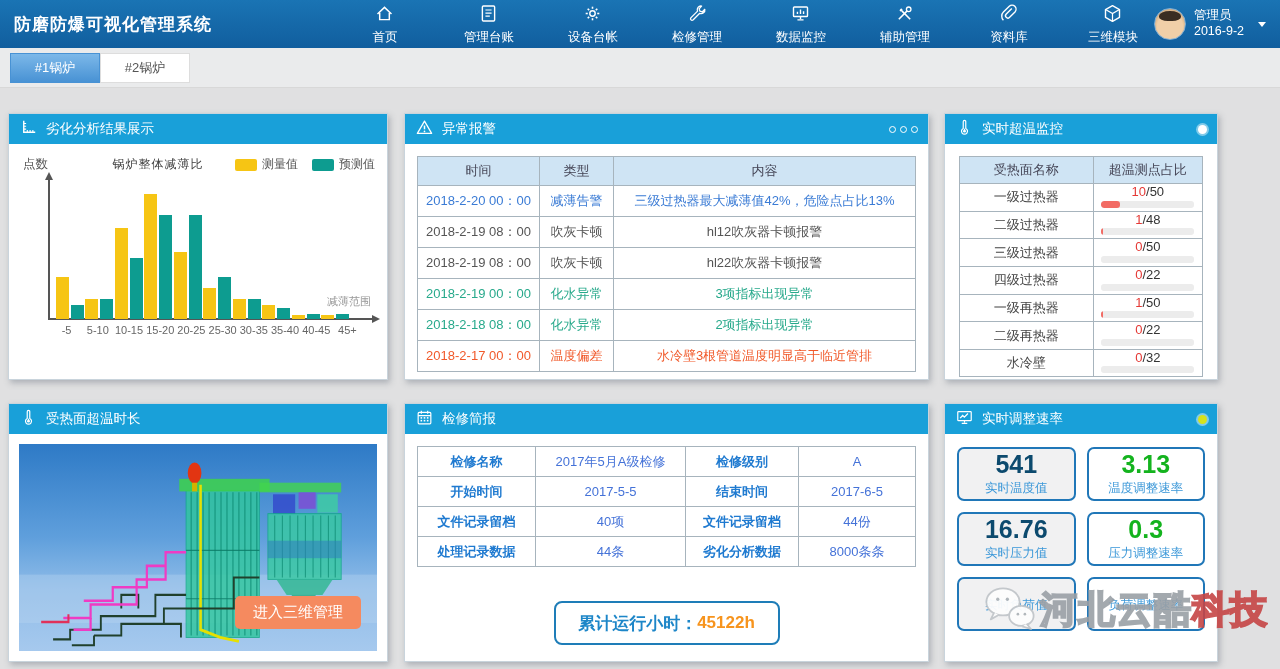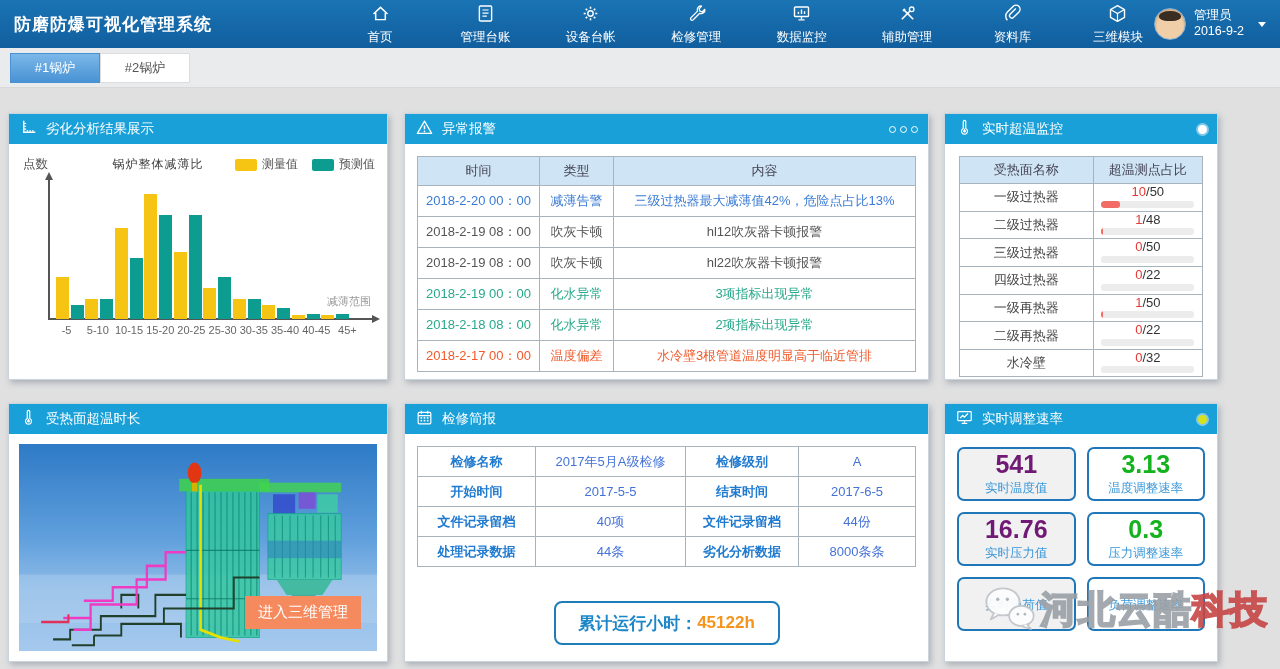--- a/index.html
+++ b/index.html
@@ -2,21 +2,21 @@
 <html><head>
 <meta charset="utf-8">
 <style>
   * { margin:0; padding:0; box-sizing:border-box; }
   html,body { width:1280px; height:669px; }
   body { font-family:"Liberation Sans","DejaVu Sans",sans-serif; background:#e0e0e1; position:relative; overflow:hidden; }
 
   
   .topbar { height:48px; background:linear-gradient(180deg,#1a74b4,#115e9e); display:flex; align-items:center; padding:0 14px; }
   .app-title { width:340px; color:#fff; font-size:17px; font-weight:bold; letter-spacing:1px; }
-  .mainnav { flex:1; display:flex; justify-content:space-between; gap:52px;font-family:Liberation Serif, serif; }
+  .mainnav { flex:1; display:flex; justify-content:center; gap:52px;font-family:Liberation Serif, serif; }
   .nav-item { display:flex; flex-direction:column; align-items:center; color:#fff; cursor:pointer; min-width:52px; }
   .nav-item svg { width:21px; height:21px; }
   .nav-item .nl { font-size:12.5px; margin-top:1px; white-space:nowrap; }
   .userbox { display:flex; align-items:center; gap:8px; color:#fff; margin-left:10px; cursor:pointer; }
   .avatar { width:32px; height:32px; border-radius:50%; background:radial-gradient(circle at 50% 58%, #f0cfa8 55%, #caa070 80%, #5d4a3a 81%); border:1px solid #7fb0d8; overflow:hidden; position:relative; }
   .avatar:before { content:""; position:absolute; left:4px; right:4px; top:2px; height:10px; border-radius:50% 50% 40% 40%; background:#3a2d22; }
   .u-meta { font-size:12.5px; line-height:1.25; }
   .caret { width:0; height:0; border-left:4px solid transparent; border-right:4px solid transparent; border-top:5px solid #fff; margin-left:6px; }
 
   
@@ -82,28 +82,28 @@
   .brief-table td.lbl { font-weight:bold; color:#1f7ad0; }
   .brief-table td.val { color:#4472d8; }
 
   .btnrow { display:flex; justify-content:center; gap:36px; margin-top:22px; }
   .big-btn { min-width:226px; height:44px; border:2px solid #1e7db8; border-radius:8px; background:#fff; display:flex; align-items:center; justify-content:center; font-size:17px; font-weight:bold; color:#1d86c8; cursor:pointer; padding:0 14px; }
   .bb-orange { color:#f7941d; }
 
   
   .scene { flex:1; margin:10px; position:relative; overflow:hidden; }
   .scene svg.bg { position:absolute; inset:0; width:100%; height:100%; }
-  .enter3d { position:absolute; right:16px; bottom:22px; background:#f58a5f; color:#fff; font-size:15px; padding:7px 13px; border-radius:0; cursor:pointer; }
+  .enter3d { position:absolute; right:16px; bottom:22px; background:#f58a5f; color:#fff; font-size:15px; padding:7px 18px; border-radius:5px; cursor:pointer; }
 
   
   .cards { display:grid; grid-template-columns:1fr 1fr; gap:11px; margin:13px 12px; }
   .card { height:54px; border:2px solid #2077b8; border-radius:7px; background:#fff; display:flex; flex-direction:column; align-items:center; justify-content:center; }
   .card.gray { background:#f1f1f2; }
   .cv { font-size:25px; font-weight:bold; line-height:1.05; }
-  .cv.dark { color:#701a75;text-align:right; } .cv.green { color:#14b31e; } .cv.red { color:#e23333; }
+  .cv.dark { color:#0c4a6e;text-align:right; } .cv.green { color:#14b31e; } .cv.red { color:#e23333; }
   .cl { font-size:12.5px; color:#3a97d8; margin-top:2px; }
 
   
   .watermark { position:absolute; left:982px; top:584px; display:flex; align-items:center; z-index:50; pointer-events:none; }
   .wm-icon svg { width:56px; height:48px; opacity:.95; }
   .wm-text { font-size:37px; font-weight:bold; letter-spacing:1px; white-space:nowrap; color:transparent; -webkit-text-stroke:2px #9aa0a6; opacity:.9; margin-left:2px; }
   .wm-red { -webkit-text-stroke:2px #c64545; }
 </style>
 </head>
 <body>

